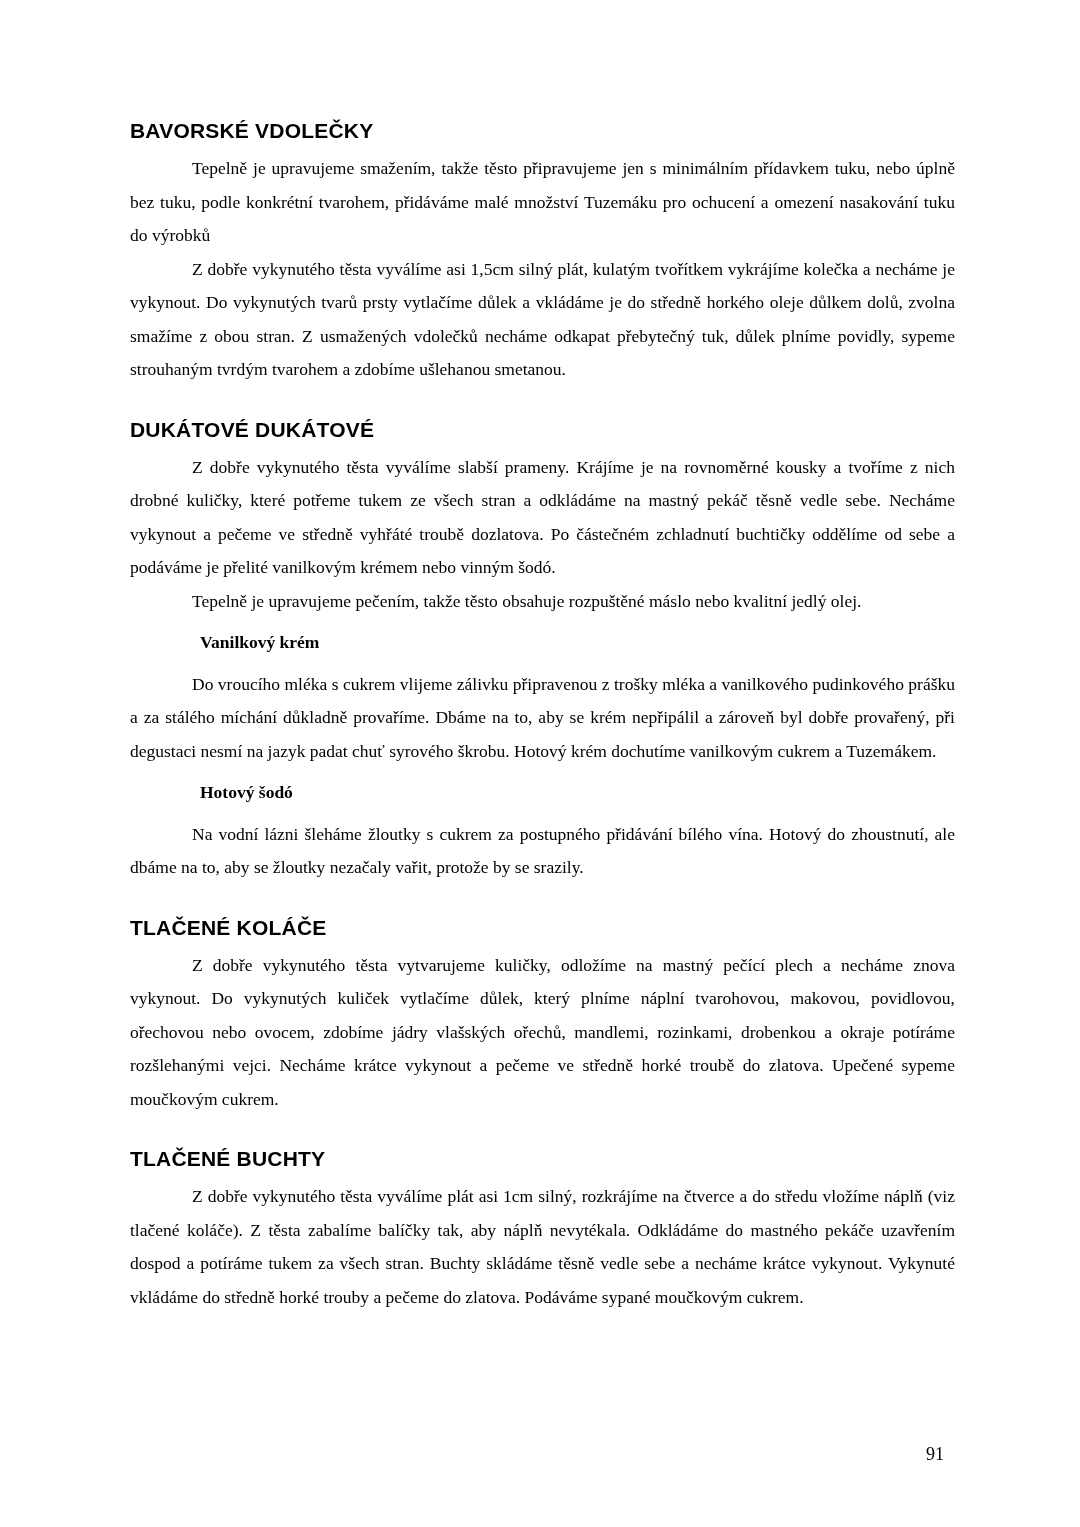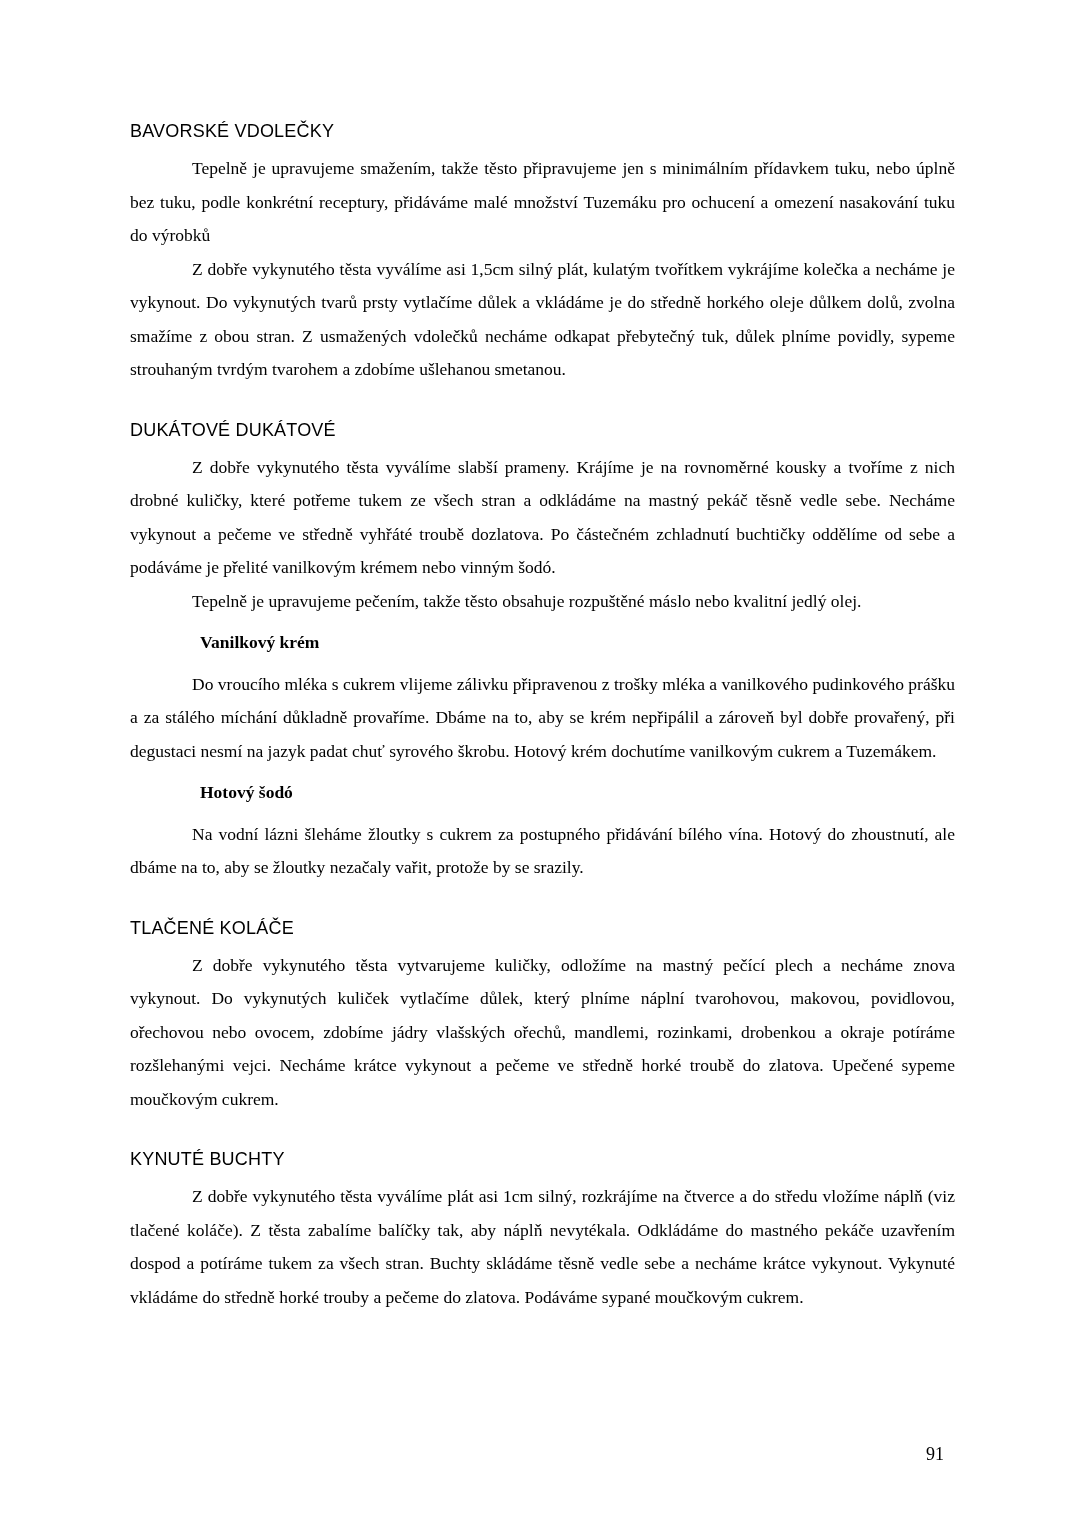--- a/index.html
+++ b/index.html
@@ -19,22 +19,22 @@
     top: 0;
     left: 0;
     width: 1080px;
     height: 1527px;
     box-sizing: border-box;
     padding: 118px 125px 0 130px;
     background: #ffffff;
   }
   .section-heading {
     font-family: "Liberation Sans", sans-serif;
-    font-weight: normal;
-    font-size: 18px;
+    font-weight: bold;
+    font-size: 21px;
     line-height: 26px;
     margin: 0 0 8px 0;
     letter-spacing: 0.2px;
   }
   .section {
     margin-bottom: 30px;
   }
   .para {
     font-size: 17.5px;
     line-height: 33.5px;
@@ -56,39 +56,39 @@
     font-size: 18px;
   }
 </style>
 </head>
 <body>
 
 <div class="page">
 
   <div class="section">
     <h1 class="section-heading">BAVORSKÉ VDOLEČKY</h1>
-    <p class="para">Tepelně je upravujeme smažením, takže těsto připravujeme jen s minimálním přídavkem tuku, nebo úplně bez tuku, podle konkrétní receptury, přidáváme malé množství Tuzemáku pro ochucení a omezení nasakování tuku do výrobků</p>
+    <p class="para">Tepelně je upravujeme smažením, takže těsto připravujeme jen s minimálním přídavkem tuku, nebo úplně bez tuku, podle konkrétní tvarohem, přidáváme malé množství Tuzemáku pro ochucení a omezení nasakování tuku do výrobků</p>
     <p class="para">Z dobře vykynutého těsta vyválíme asi 1,5cm silný plát, kulatým tvořítkem vykrájíme kolečka a necháme je vykynout. Do vykynutých tvarů prsty vytlačíme důlek a vkládáme je do středně horkého oleje důlkem dolů, zvolna smažíme z obou stran. Z usmažených vdolečků necháme odkapat přebytečný tuk, důlek plníme povidly, sypeme strouhaným tvrdým tvarohem a zdobíme ušlehanou smetanou.</p>
   </div>
 
   <div class="section">
     <h1 class="section-heading">DUKÁTOVÉ DUKÁTOVÉ</h1>
     <p class="para">Z dobře vykynutého těsta vyválíme slabší prameny. Krájíme je na rovnoměrné kousky a tvoříme z nich drobné kuličky, které potřeme tukem ze všech stran a odkládáme na mastný pekáč těsně vedle sebe. Necháme vykynout a pečeme ve středně vyhřáté troubě dozlatova. Po částečném zchladnutí buchtičky oddělíme od sebe a podáváme je přelité vanilkovým krémem nebo vinným šodó.</p>
     <p class="para">Tepelně je upravujeme pečením, takže těsto obsahuje rozpuštěné máslo nebo kvalitní jedlý olej.</p>
     <p class="subheading">Vanilkový krém</p>
     <p class="para">Do vroucího mléka s cukrem vlijeme zálivku připravenou z trošky mléka a vanilkového pudinkového prášku a za stálého míchání důkladně provaříme. Dbáme na to, aby se krém nepřipálil a zároveň byl dobře provařený, při degustaci nesmí na jazyk padat chuť syrového škrobu. Hotový krém dochutíme vanilkovým cukrem a Tuzemákem.</p>
     <p class="subheading">Hotový šodó</p>
     <p class="para">Na vodní lázni šleháme žloutky s cukrem za postupného přidávání bílého vína. Hotový do zhoustnutí, ale dbáme na to, aby se žloutky nezačaly vařit, protože by se srazily.</p>
   </div>
 
   <div class="section">
     <h1 class="section-heading">TLAČENÉ KOLÁČE</h1>
     <p class="para">Z dobře vykynutého těsta vytvarujeme kuličky, odložíme na mastný pečící plech a necháme znova vykynout. Do vykynutých kuliček vytlačíme důlek, který plníme náplní tvarohovou, makovou, povidlovou, ořechovou nebo ovocem, zdobíme jádry vlašských ořechů, mandlemi, rozinkami, drobenkou a okraje potíráme rozšlehanými vejci. Necháme krátce vykynout a pečeme ve středně horké troubě do zlatova. Upečené sypeme moučkovým cukrem.</p>
   </div>
 
   <div class="section">
-    <h1 class="section-heading">KYNUTÉ BUCHTY</h1>
+    <h1 class="section-heading">TLAČENÉ BUCHTY</h1>
     <p class="para">Z dobře vykynutého těsta vyválíme plát asi 1cm silný, rozkrájíme na čtverce a do středu vložíme náplň (viz tlačené koláče). Z těsta zabalíme balíčky tak, aby náplň nevytékala. Odkládáme do mastného pekáče uzavřením dospod a potíráme tukem za všech stran. Buchty skládáme těsně vedle sebe a necháme krátce vykynout. Vykynuté vkládáme do středně horké trouby a pečeme do zlatova. Podáváme sypané moučkovým cukrem.</p>
   </div>
 
   <div class="page-number">91</div>
 
 </div>
 
 </body></html>

